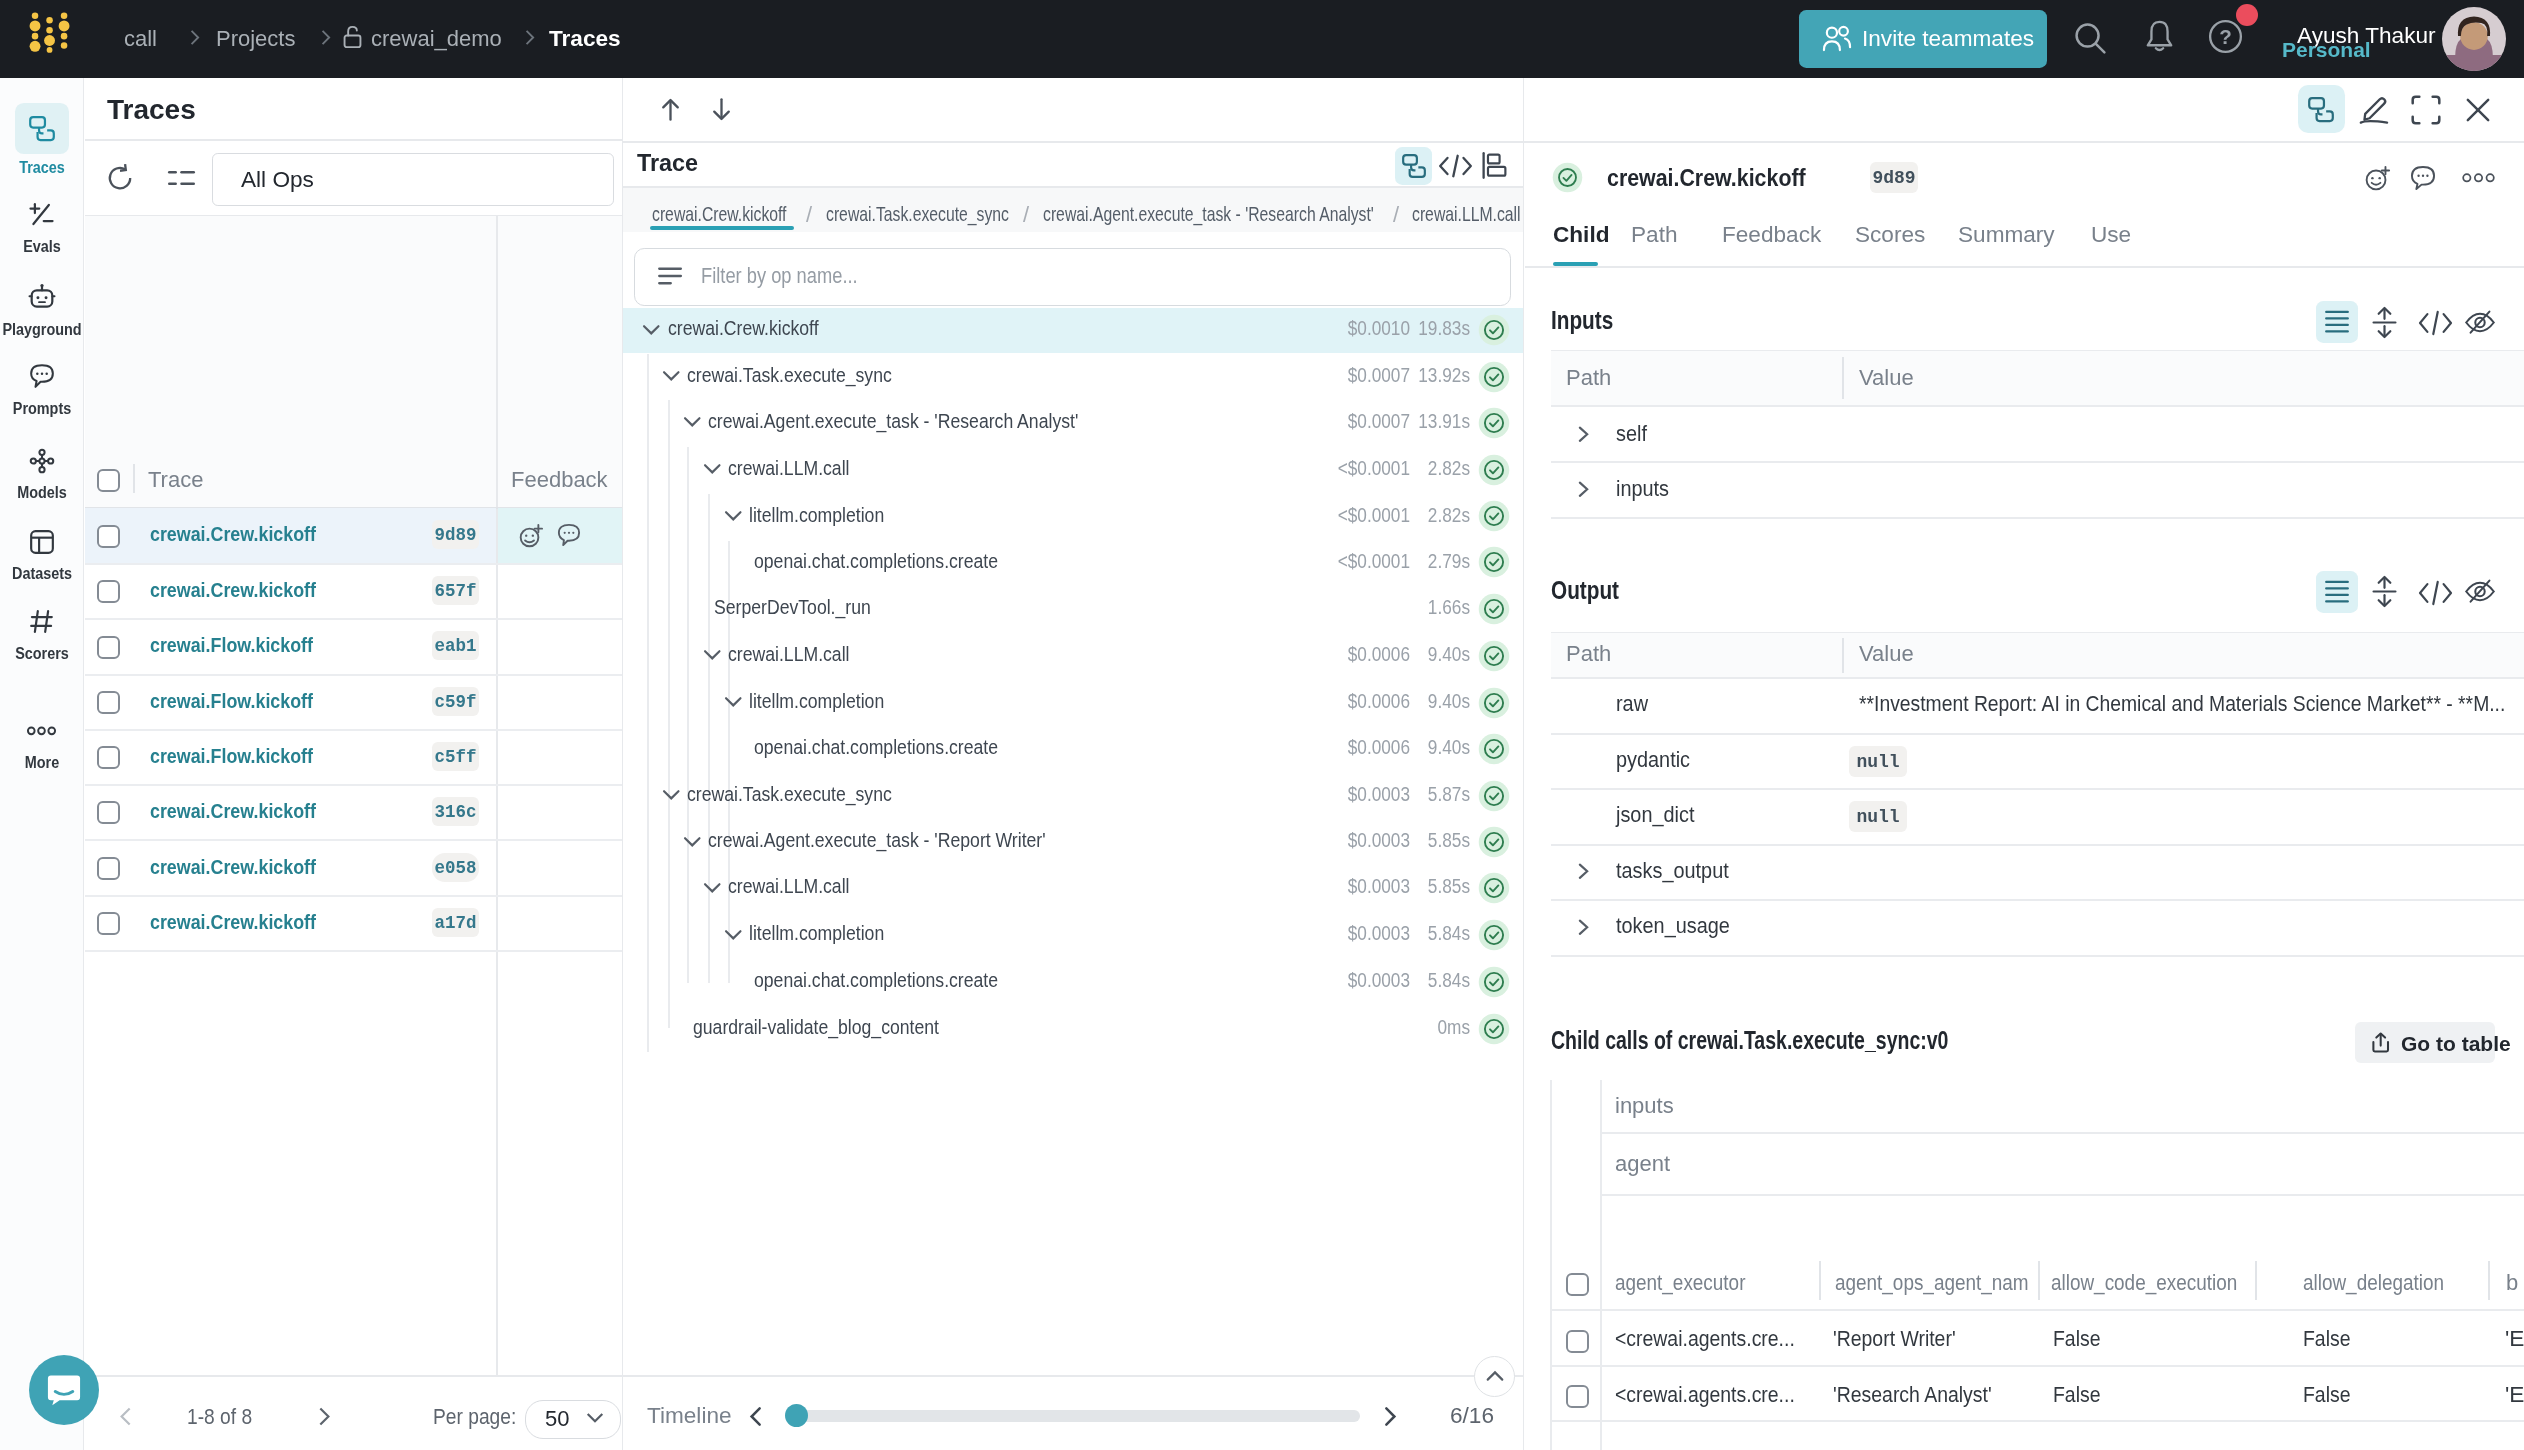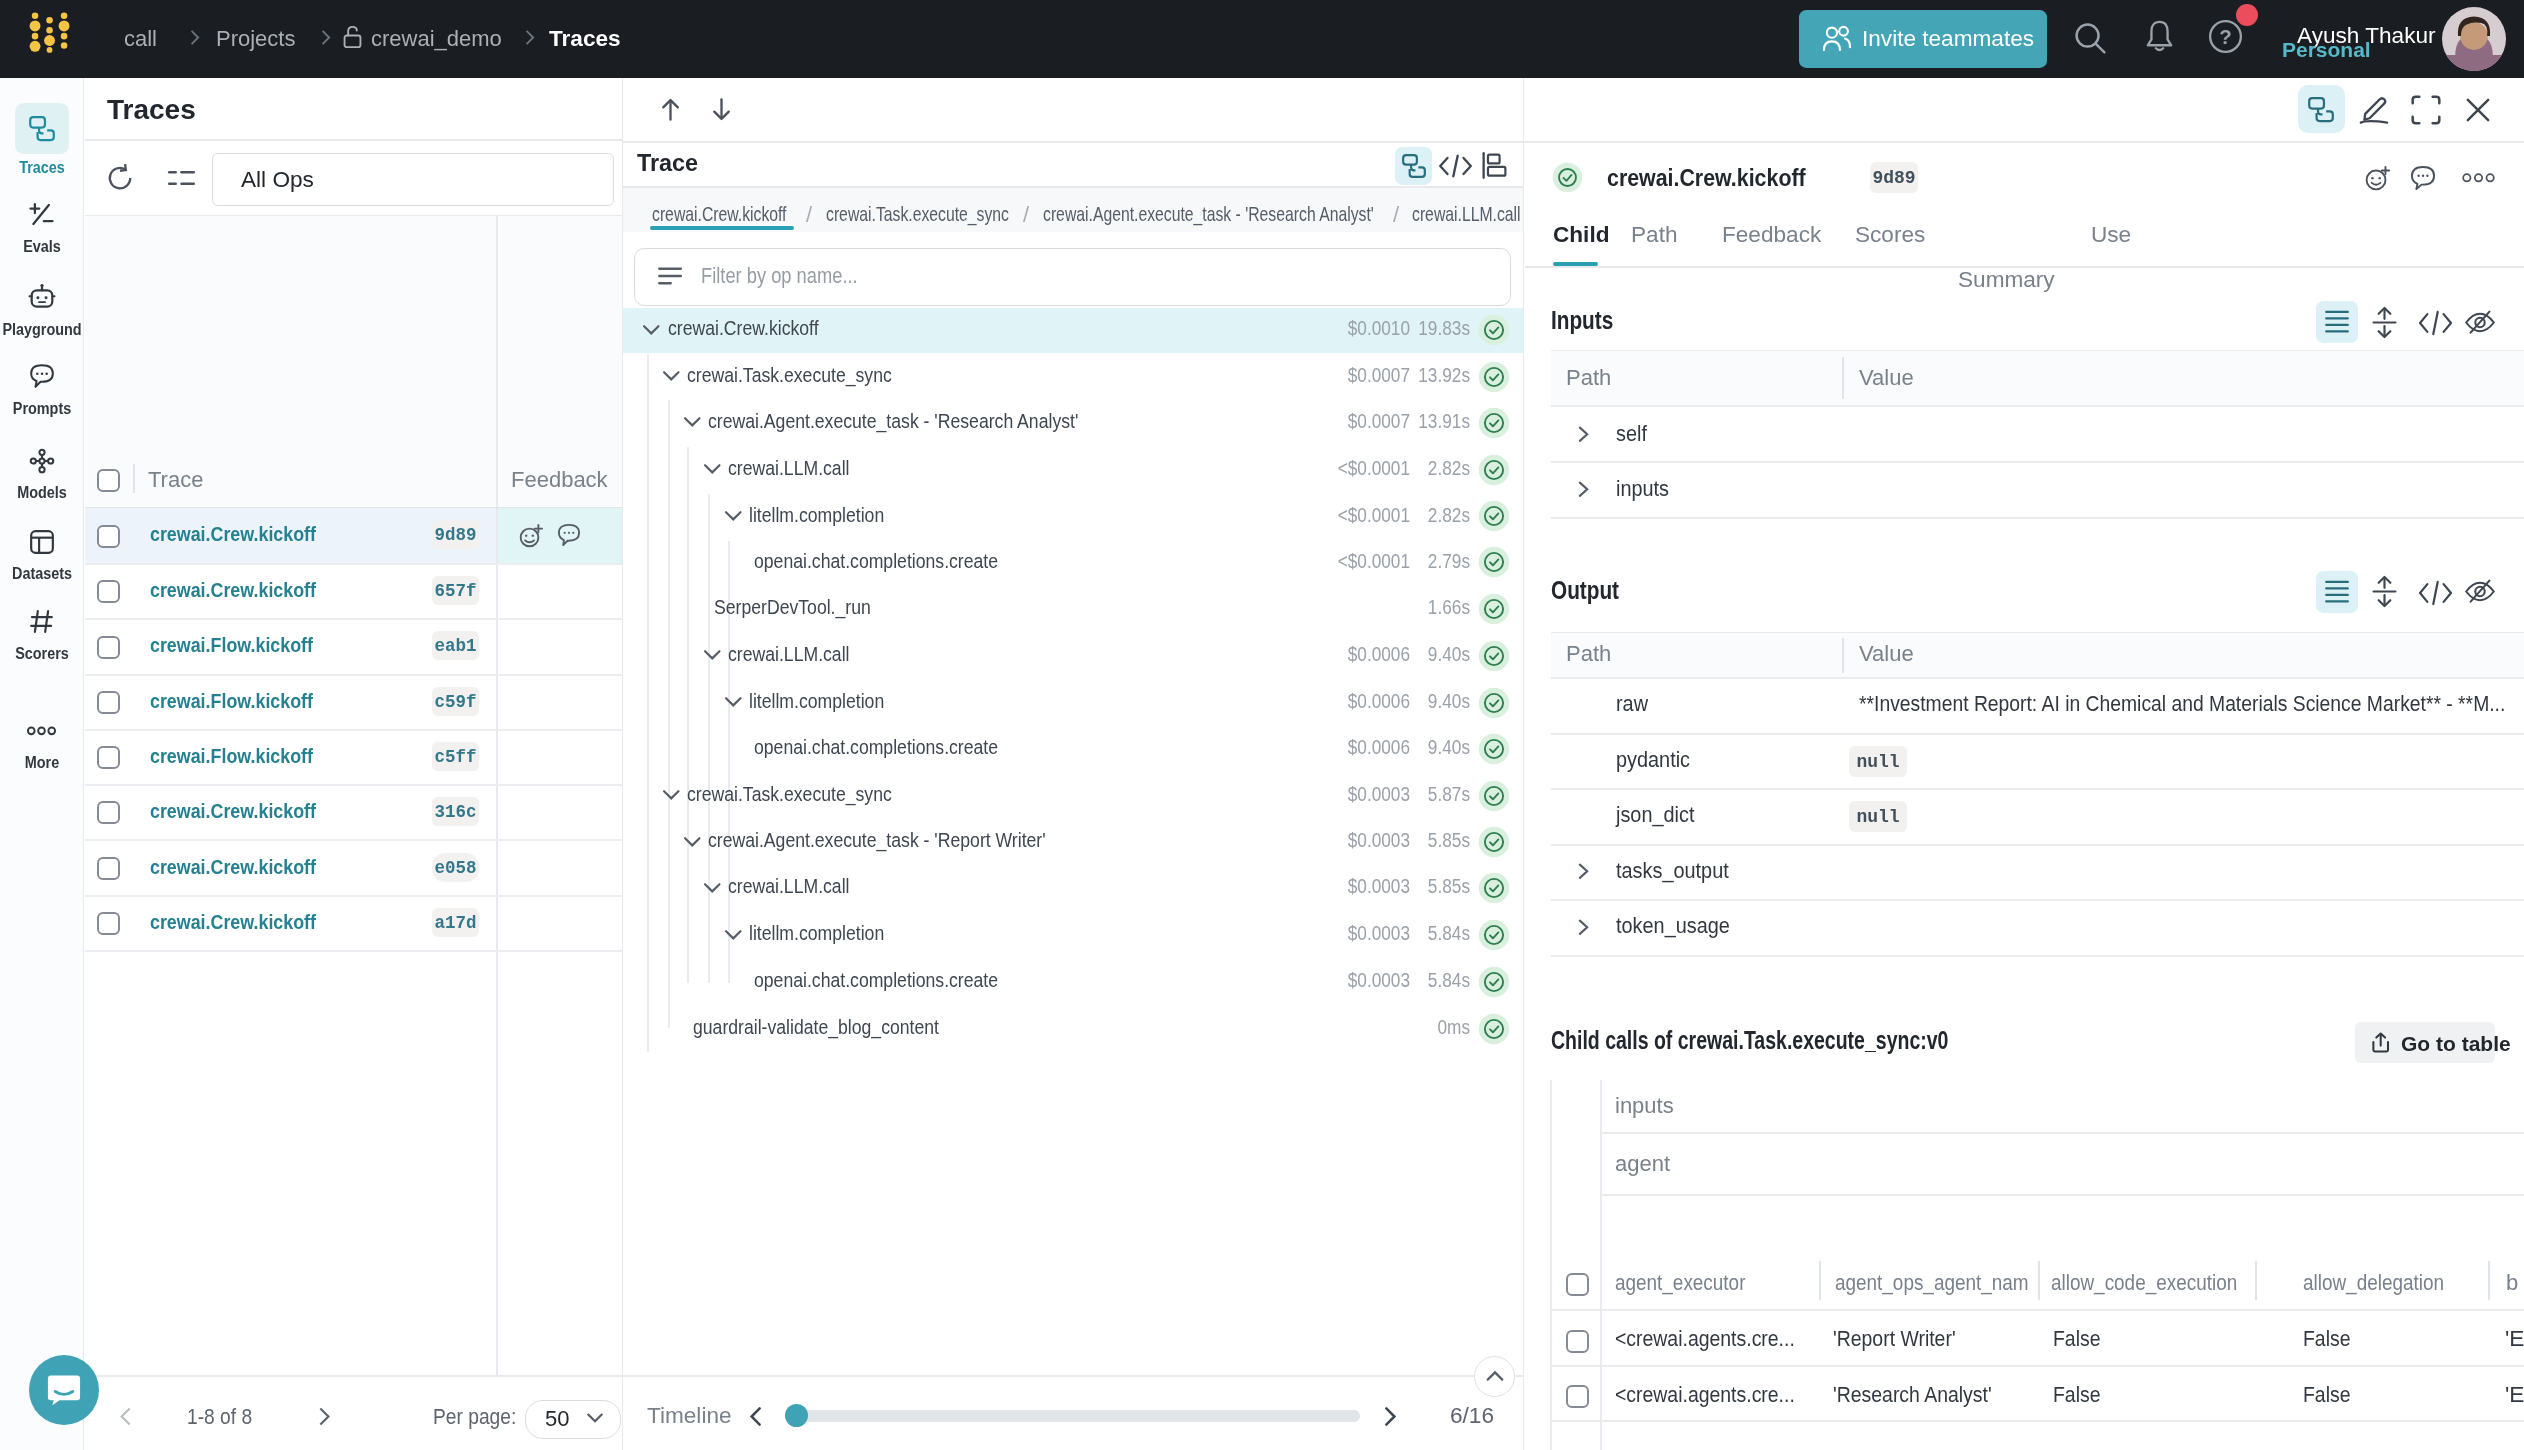--- a/index.html
+++ b/index.html
@@ -569,21 +569,21 @@
 <svg class="a" style="left:2461px;top:172px;" width="35" height="11.7" viewBox="0 0 48 16">
   <circle cx="8" cy="8" r="5" fill="none" stroke="#4b525b" stroke-width="2.4"></circle>
   <circle cx="24" cy="8" r="5" fill="none" stroke="#4b525b" stroke-width="2.4"></circle>
   <circle cx="40" cy="8" r="5" fill="none" stroke="#4b525b" stroke-width="2.4"></circle>
 </svg>
 
 <div class="a tl" style="left:1553px;top:222px;font-size:22.6px;font-weight:700;color:#22272e;">Child</div>
 <div class="a tl" style="left:1631px;top:222px;font-size:22.6px;color:#79818b;">Path</div>
 <div class="a tl" style="left:1722px;top:222px;font-size:22.6px;color:#79818b;">Feedback</div>
 <div class="a tl" style="left:1855px;top:222px;font-size:22.6px;color:#79818b;">Scores</div>
-<div class="a tl" style="left:1958px;top:222px;font-size:22.6px;color:#79818b;margin-top:45px;">Summary</div>
+<div class="a tl" style="left:1958px;top:222px;font-size:22.6px;color:#79818b;">Summary</div>
 <div class="a tl" style="left:2091px;top:222px;font-size:22.6px;color:#79818b;text-align:center;">Use</div>
 <div class="a" style="left:1553px;top:262px;width:45px;height:4.4px;background:#2aa0b4;border-radius:2.2px;"></div>
 <div class="hline" style="left:1525px;top:266px;width:1000px;"></div>
 
 <div class="h1 tl" style="left:1551px;top:306px;">Inputs</div>
 <div class="a" style="left:2316px;top:301px;width:42px;height:42px;background:#dcf1f5;border-radius:7.3px;"></div>
 <svg class="a" style="left:2324px;top:309px;" width="26" height="26" viewBox="0 0 36 36">
 <g stroke="#286d7e" stroke-width="3" stroke-linecap="round">
 <line x1="3" y1="4" x2="33" y2="4"></line>
         <line x1="3" y1="13" x2="33" y2="13"></line>

